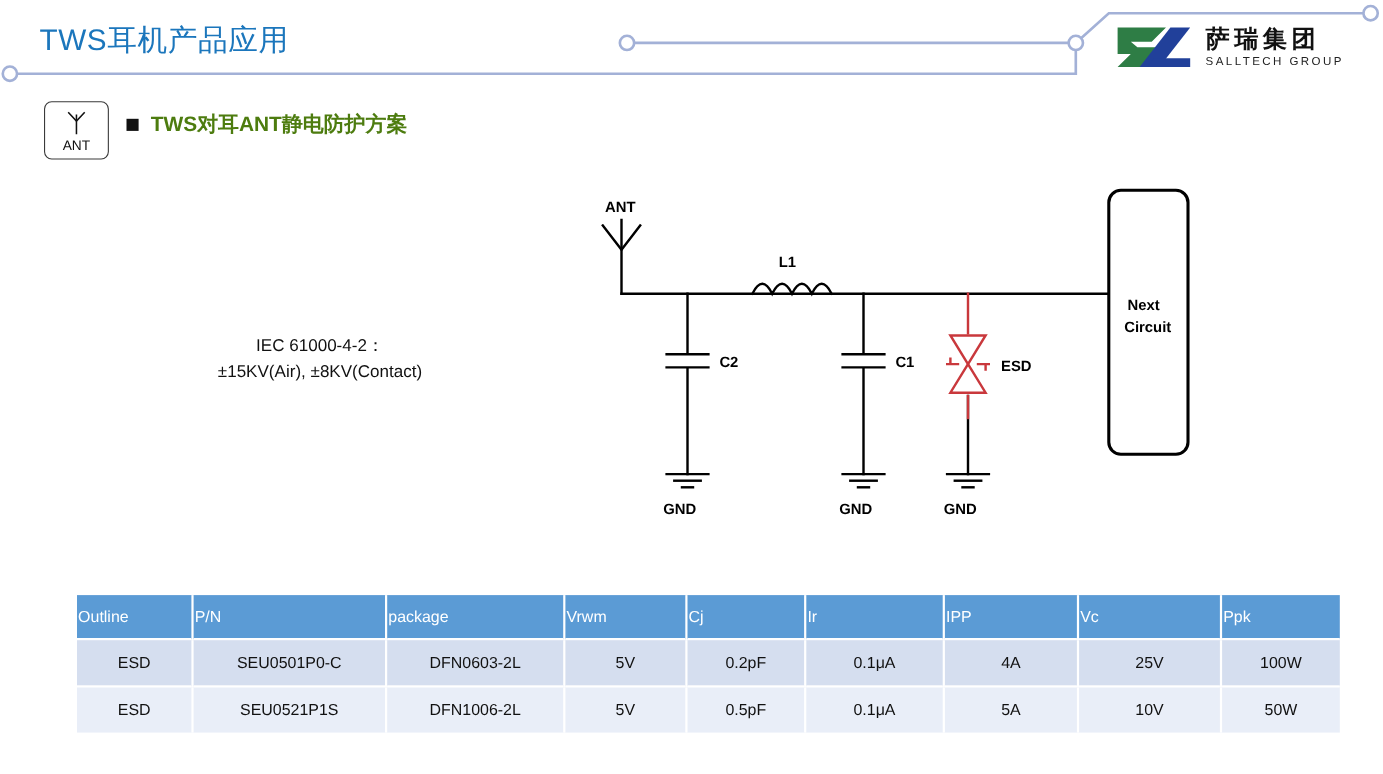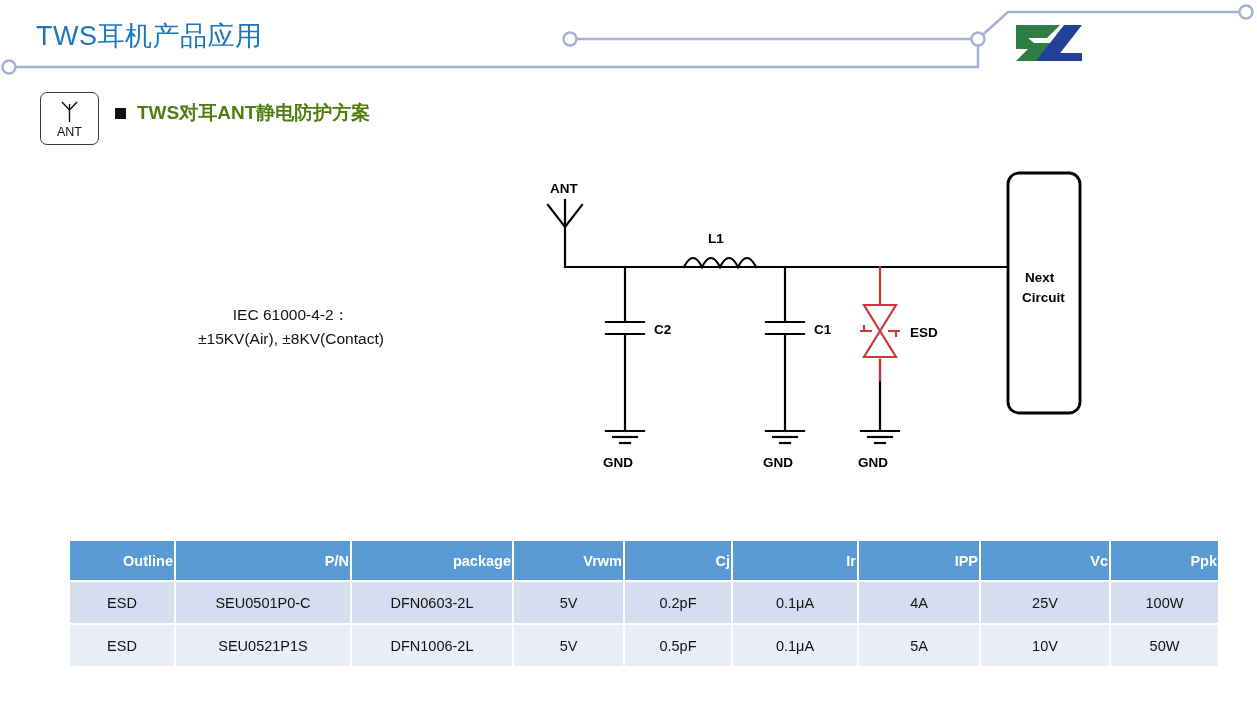--- a/index.html
+++ b/index.html
@@ -134,24 +134,24 @@
     left: 70px;
     top: 541px;
     width: 1114px;
     border-collapse: collapse;
     table-layout: fixed;
   }
   #spec-table th {
     background: #5B9BD5;
     color: #ffffff;
     font-size: 14.5px;
-    font-weight: bold;
+    font-weight: normal;
     height: 37px;
     border-right: 2px solid #ffffff;
-    text-align: right;
+    text-align: left;
   }
   #spec-table th:last-child { border-right: none; margin-top: 48px; }
   #spec-table td {
     font-size: 14.5px;
     color: #111;
     height: 39px;
     text-align: center;
     border-right: 2px solid #ffffff;
     border-top: 2px solid #ffffff;
   }
@@ -181,20 +181,24 @@
 <div id="page-title">TWS耳机产品应用</div>
 
 <div id="brand-logo">
   <svg width="72" height="42" viewBox="0 0 72 42">
 
     <path d="M 2,3 L 46,3 L 33,16 L 14,16 L 20,21 L 39,21 L 24,39 L 2,39 L 14,27 L 2,27 Z" fill="#2E7D45"></path>
 
     <path d="M 50,3 L 68,3 L 40,39 L 22,39 Z" fill="#21409A"></path>
     <path d="M 35,31 L 68,31 L 68,39 L 29,39 Z" fill="#21409A"></path>
   </svg>
+  <div class="logo-text">
+    <div id="brand-cn">萨瑞集团</div>
+    <div id="brand-en">SALLTECH GROUP</div>
+  </div>
 </div>
 
 <div id="ant-chip">
   <svg width="57" height="32" viewBox="0 0 57 32" style="position:absolute;left:0;top:2px;">
     <g stroke="#111" stroke-width="1.4" fill="none">
       <path d="M 28.5,9 L 28.5,27"></path>
       <path d="M 21,7 L 28.5,15 L 36,7"></path>
     </g>
   </svg>
   <div class="chip-label">ANT</div>

